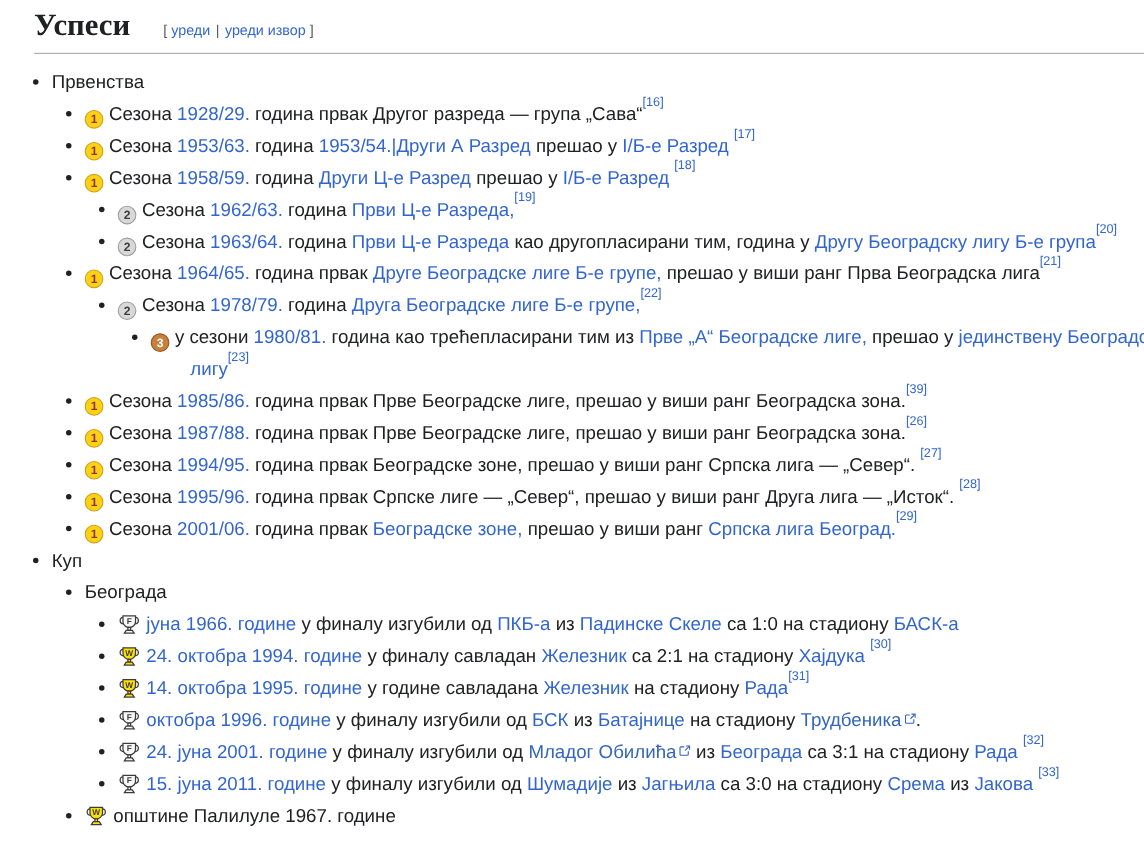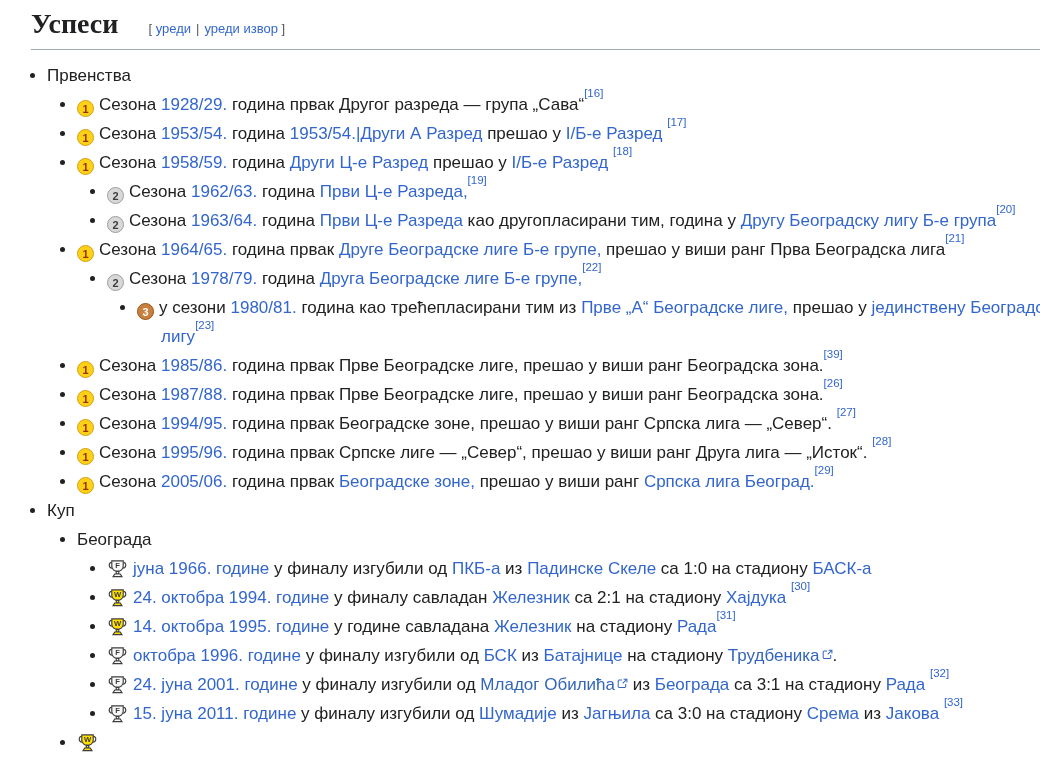--- a/index.html
+++ b/index.html
@@ -34,53 +34,53 @@
     display:inline-block;width:17px;height:17px;border-radius:50%;
     text-align:center;line-height:16px;font-size:11px;font-weight:bold;
     margin-right:5px;vertical-align:-3px;box-sizing:border-box;
   }
   .medal-gold{background:var(--gold-bg,#fcd116);border:1px solid var(--gold-bd,#d4a017);color:var(--gold-fg,#98300a);}
   .medal-silver{background:var(--silver-bg,#d8d8d8);border:1px solid var(--silver-bd,#9e9e9e);color:var(--silver-fg,#3d3d3d);}
   .medal-bronze{background:var(--bronze-bg,#c9803c);border:1px solid var(--bronze-bd,#93551c);color:var(--bronze-fg,#ffffff);}
   .trophy{display:inline-block;vertical-align:-4px;margin-right:5px;}
   .ref{font-size:11.5px;line-height:0;position:relative;top:-6px;}
   .line1{display:block;white-space:nowrap;}
-  .line2{display:block;margin-left:24px;}
+  .line2{display:block;margin-left:36px;}
 </style>
 </head>
 <body>
 
 <div class="content">
   <h2>
     <span>Успеси</span><span class="editsection"><span class="bracket">[</span>
       <a href="#">уреди</a><span class="pipe">|</span><a href="#">уреди извор</a>
       <span class="bracket">]</span></span>
   </h2>
   <div id="list-root">
       <ul class="root">
         <li><span>Првенства</span><ul>
             <li><span class="medal medal-gold">1</span><span>Сезона </span><a href="#">1928/29.</a><span> година првак Другог разреда — група „Сава“</span><sup class="ref"><a href="#">[16]</a></sup></li>
-            <li><span class="medal medal-gold">1</span><span>Сезона </span><a href="#">1953/54.</a><span> година </span><a href="#">1953/54.|Други А Разред</a><span> прешао у </span><a href="#">I/Б-е Разред</a><span> </span><sup class="ref"><a href="#">[17]</a></sup></li>
+            <li><span class="medal medal-gold">1</span><span>Сезона </span><a href="#">1953/63.</a><span> година </span><a href="#">1953/54.|Други А Разред</a><span> прешао у </span><a href="#">I/Б-е Разред</a><span> </span><sup class="ref"><a href="#">[17]</a></sup></li>
             <li><span class="medal medal-gold">1</span><span>Сезона </span><a href="#">1958/59.</a><span> година </span><a href="#">Други Ц-е Разред</a><span> прешао у </span><a href="#">I/Б-е Разред</a><span> </span><sup class="ref"><a href="#">[18]</a></sup><ul>
                 <li><span class="medal medal-silver">2</span><span>Сезона </span><a href="#">1962/63.</a><span> година </span><a href="#">Први Ц-е Разреда,</a><sup class="ref"><a href="#">[19]</a></sup></li>
                 <li><span class="medal medal-silver">2</span><span>Сезона </span><a href="#">1963/64.</a><span> година </span><a href="#">Први Ц-е Разреда</a><span> као другопласирани тим, година у </span><a href="#">Другу Београдску лигу Б-е група</a><sup class="ref"><a href="#">[20]</a></sup></li>
               </ul></li>
             <li><span class="medal medal-gold">1</span><span>Сезона </span><a href="#">1964/65.</a><span> година првак </span><a href="#">Друге Београдске лиге Б-е групе,</a><span> прешао у виши ранг Прва Београдска лига</span><sup class="ref"><a href="#">[21]</a></sup><ul>
                 <li><span class="medal medal-silver">2</span><span>Сезона </span><a href="#">1978/79.</a><span> година </span><a href="#">Друга Београдске лиге Б-е групе,</a><sup class="ref"><a href="#">[22]</a></sup><ul>
                     <li>
                       <span class="line1"><span class="medal medal-bronze">3</span><span>у сезони </span><a href="#">1980/81.</a><span> година као трећепласирани тим из </span><a href="#">Прве „А“ Београдске лиге,</a><span> прешао у </span><a href="#">јединствену Београдску прву</a></span>
                       <span class="line2"><a href="#">лигу</a><sup class="ref"><a href="#">[23]</a></sup></span>
                     </li>
                   </ul></li>
               </ul></li>
             <li><span class="medal medal-gold">1</span><span>Сезона </span><a href="#">1985/86.</a><span> година првак Прве Београдске лиге, прешао у виши ранг Београдска зона.</span><sup class="ref"><a href="#">[39]</a></sup></li>
             <li><span class="medal medal-gold">1</span><span>Сезона </span><a href="#">1987/88.</a><span> година првак Прве Београдске лиге, прешао у виши ранг Београдска зона.</span><sup class="ref"><a href="#">[26]</a></sup></li>
             <li><span class="medal medal-gold">1</span><span>Сезона </span><a href="#">1994/95.</a><span> година првак Београдске зоне, прешао у виши ранг Српска лига — „Север“. </span><sup class="ref"><a href="#">[27]</a></sup></li>
             <li><span class="medal medal-gold">1</span><span>Сезона </span><a href="#">1995/96.</a><span> година првак Српске лиге — „Север“, прешао у виши ранг Друга лига — „Исток“. </span><sup class="ref"><a href="#">[28]</a></sup></li>
-            <li><span class="medal medal-gold">1</span><span>Сезона </span><a href="#">2005/06.</a><span> година првак </span><a href="#">Београдске зоне,</a><span> прешао у виши ранг </span><a href="#">Српска лига Београд.</a><sup class="ref"><a href="#">[29]</a></sup></li>
+            <li><span class="medal medal-gold">1</span><span>Сезона </span><a href="#">2001/06.</a><span> година првак </span><a href="#">Београдске зоне,</a><span> прешао у виши ранг </span><a href="#">Српска лига Београд.</a><sup class="ref"><a href="#">[29]</a></sup></li>
           </ul></li>
         <li><span>Куп</span><ul>
             <li><span>Београда</span><ul>
                 <li><svg width="21" height="19" viewBox="0 0 22 20" class="trophy">
                     <path d="M5 3.5 C1.3 3.5 1.3 9.5 5.5 9.7" fill="none" stroke="#3c3c3c" stroke-width="1.2"></path>
                     <path d="M17 3.5 C20.7 3.5 20.7 9.5 16.5 9.7" fill="none" stroke="#3c3c3c" stroke-width="1.2"></path>
                     <path d="M5 2 h12 v5.5 a6 5.5 0 0 1 -12 0 z" fill="#f8f8f8" stroke="#3c3c3c" stroke-width="1.2"></path>
                     <path d="M9.7 13 h2.6 v2.8 h-2.6 z" fill="#f8f8f8" stroke="#3c3c3c" stroke-width="1.2"></path>
                     <path d="M6.3 18.6 h9.4 l-1.8 -2.8 h-5.8 z" fill="#f8f8f8" stroke="#3c3c3c" stroke-width="1.2"></path>
                     <text x="11" y="9.6" text-anchor="middle" font-size="8" font-weight="bold" fill="#3c3c3c">F</text>
@@ -134,17 +134,17 @@
                     <text x="11" y="9.6" text-anchor="middle" font-size="8" font-weight="bold" fill="#3c3c3c">F</text>
                   </svg><a href="#">15. јуна 2011. године</a><span> у финалу изгубили од </span><a href="#">Шумадије</a><span> из </span><a href="#">Јагњила</a><span> са 3:0 на стадиону </span><a href="#">Срема</a><span> из </span><a href="#">Јакова</a><span> </span><sup class="ref"><a href="#">[33]</a></sup></li>
               </ul></li>
             <li><svg width="21" height="19" viewBox="0 0 22 20" class="trophy">
                 <path d="M5 3.5 C1.3 3.5 1.3 9.5 5.5 9.7" fill="none" stroke="#3c3c3c" stroke-width="1.2"></path>
                 <path d="M17 3.5 C20.7 3.5 20.7 9.5 16.5 9.7" fill="none" stroke="#3c3c3c" stroke-width="1.2"></path>
                 <path d="M5 2 h12 v5.5 a6 5.5 0 0 1 -12 0 z" fill="#ffe000" stroke="#3c3c3c" stroke-width="1.2"></path>
                 <path d="M9.7 13 h2.6 v2.8 h-2.6 z" fill="#ffe000" stroke="#3c3c3c" stroke-width="1.2"></path>
                 <path d="M6.3 18.6 h9.4 l-1.8 -2.8 h-5.8 z" fill="#ffe000" stroke="#3c3c3c" stroke-width="1.2"></path>
                 <text x="11" y="9.6" text-anchor="middle" font-size="8" font-weight="bold" fill="#3c3c3c">W</text>
-              </svg></li>
+              </svg><span>општине Палилуле 1967. године</span></li>
           </ul></li>
       </ul>
     </div>
 </div>
 
 </body></html>

